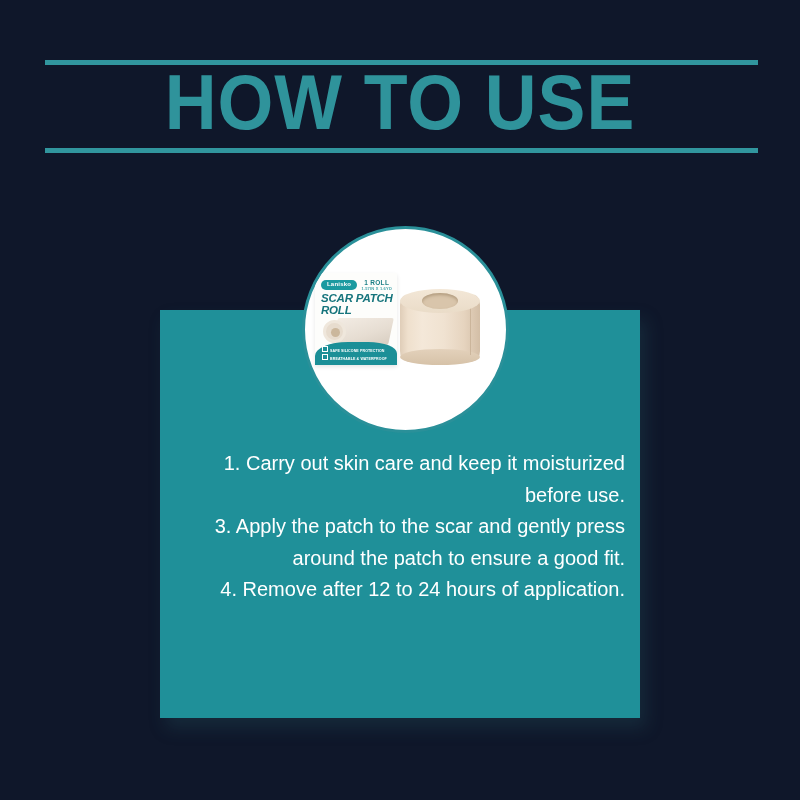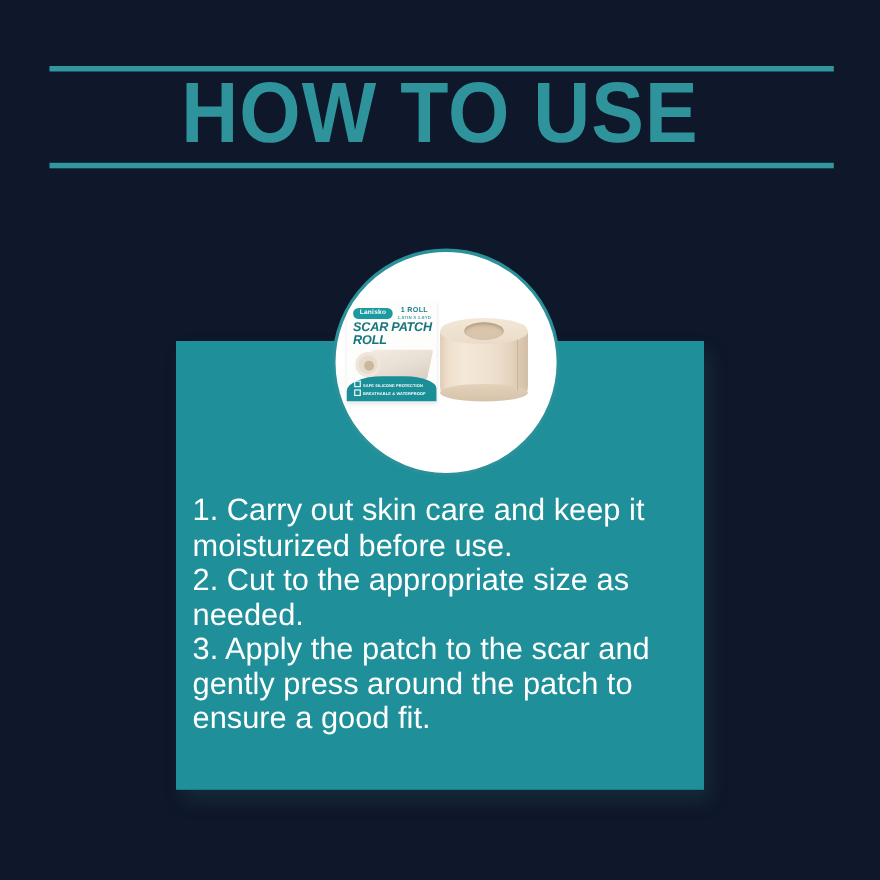--- a/index.html
+++ b/index.html
@@ -60,23 +60,23 @@
     height: 408px;
     background: #1f9099;
     box-shadow: 6px 10px 16px rgba(40, 90, 100, 0.28);
   }
 
   .steps {
     position: absolute;
     left: 175px;
     top: 448px;
     width: 450px;
-    text-align: left;
+    text-align: right;
     color: #ffffff;
-    font-size: 28px;
+    font-size: 20px;
     line-height: 31.5px;
     font-weight: 400;
   }
   .step {
     display: block;
   }
 
   
   .product-circle {
     position: absolute;
@@ -301,22 +301,22 @@
 <div id="page">
 
   <div class="rule top"></div>
   <div class="page-title">HOW TO USE</div>
   <div class="rule bottom"></div>
 
   <div class="panel"></div>
 
   <div class="steps">
     <span class="step">1. Carry out skin care and keep it moisturized before use.</span>
-    <span class="step">2. Cut to the appropriate size as needed.</span>
     <span class="step">3. Apply the patch to the scar and gently press around the patch to ensure a good fit.</span>
+    <span class="step">4. Remove after 12 to 24 hours of application.</span>
   </div>
 
   <div class="product-circle">
     <div class="product-stage">
 
       <div class="box">
         <div class="box-inner">
 
           <div class="brand-pill">Lanisko</div>
 

